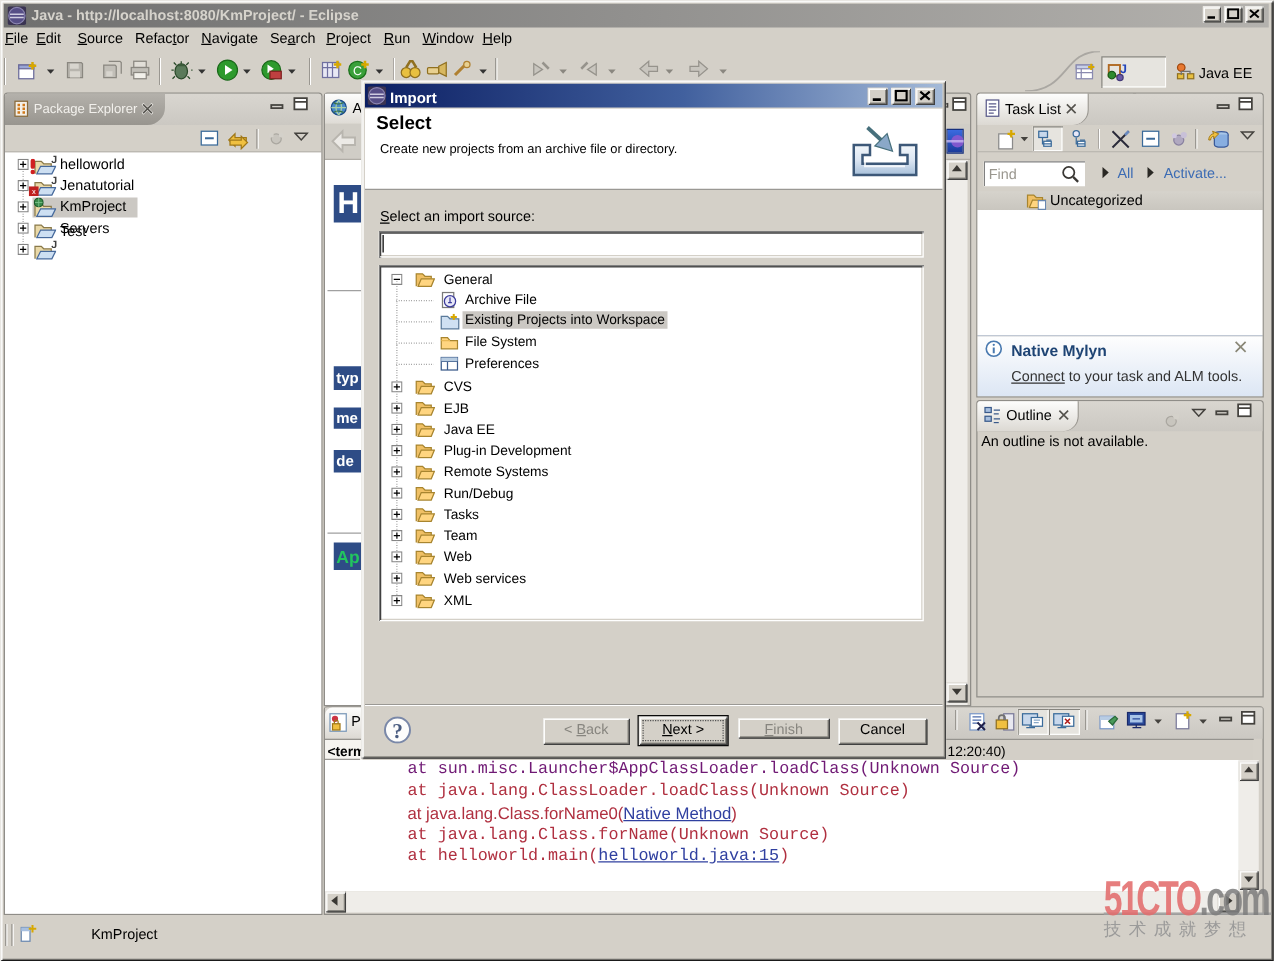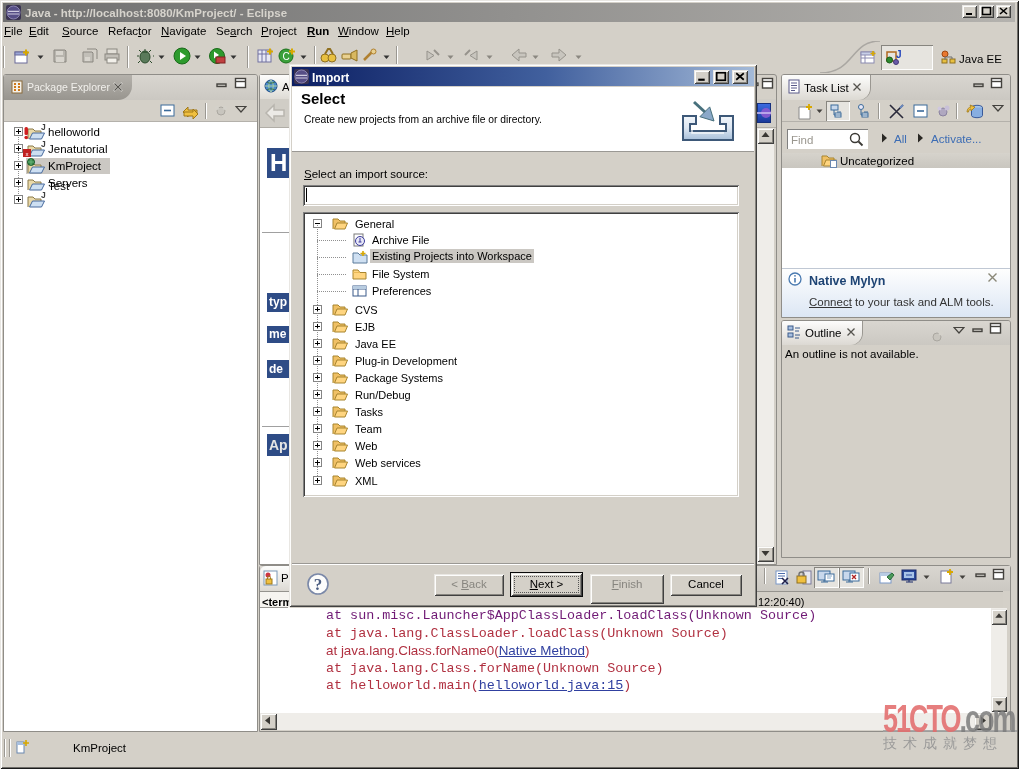--- a/index.html
+++ b/index.html
@@ -28,21 +28,21 @@
 <div class="ab btn" style="left:996px;top:5px;width:15px;height:13px;"><svg width="13" height="12" viewBox="0 0 13 12">
       <path d="M3 3l7 6M10 3l-7 6" stroke="#000" stroke-width="1.6"></path>
     </svg></div>
 <div class="ab" style="left:4px;top:25px;font-size:11.5px;color:#000;font-weight:normal;white-space:nowrap;line-height:1.1;"><u>F</u>ile</div>
 <div class="ab" style="left:29px;top:25px;font-size:11.5px;color:#000;font-weight:normal;white-space:nowrap;line-height:1.1;"><u>E</u>dit</div>
 <div class="ab" style="left:62px;top:25px;font-size:11.5px;color:#000;font-weight:normal;white-space:nowrap;line-height:1.1;"><u>S</u>ource</div>
 <div class="ab" style="left:108px;top:25px;font-size:11.5px;color:#000;font-weight:normal;white-space:nowrap;line-height:1.1;">Refac<u>t</u>or</div>
 <div class="ab" style="left:161px;top:25px;font-size:11.5px;color:#000;font-weight:normal;white-space:nowrap;line-height:1.1;"><u>N</u>avigate</div>
 <div class="ab" style="left:216px;top:25px;font-size:11.5px;color:#000;font-weight:normal;white-space:nowrap;line-height:1.1;">Se<u>a</u>rch</div>
 <div class="ab" style="left:261px;top:25px;font-size:11.5px;color:#000;font-weight:normal;white-space:nowrap;line-height:1.1;"><u>P</u>roject</div>
-<div class="ab" style="left:307px;top:25px;font-size:11.5px;color:#000;font-weight:bold;white-space:nowrap;line-height:1.1;"><u>R</u>un</div>
+<div class="ab" style="left:307px;top:25px;font-size:11.5px;color:#000;font-weight:normal;white-space:nowrap;line-height:1.1;"><u>R</u>un</div>
 <div class="ab" style="left:338px;top:25px;font-size:11.5px;color:#000;font-weight:normal;white-space:nowrap;line-height:1.1;"><u>W</u>indow</div>
 <div class="ab" style="left:386px;top:25px;font-size:11.5px;color:#000;font-weight:normal;white-space:nowrap;line-height:1.1;"><u>H</u>elp</div>
 <div class="ab" style="left:3px;top:41px;width:1012px;height:32px;background:#d4d0c8"></div>
 <div class="ab" style="left:3px;top:46px;width:2px;height:22px;box-shadow:inset 1px 0 0 #9a9791, inset -1px 0 0 #fff"></div>
 <svg class="ab" style="left:13px;top:48px;" width="18" height="17" viewBox="0 0 18 17">
     <rect x="2" y="4" width="12" height="11" fill="#fff" stroke="#6a6a9a"></rect>
     <rect x="2" y="4" width="12" height="3" fill="#9aa6d6" stroke="#6a6a9a"></rect>
     <path d="M13 1.5v6M10 4.5h6" stroke="#d8a800" stroke-width="2"></path>
   </svg>
 <svg class="ab" style="left:37px;top:55px;" width="7" height="5" viewBox="0 0 7 5">
@@ -300,21 +300,21 @@
     <circle cx="9" cy="6" r="5" fill="#8a5ad0" opacity="0.9"></circle>
     <path d="M0 6h14" stroke="#c8b8f0" stroke-width="2" opacity="0.8"></path>
   </svg>
 <div class="ab" style="left:260px;top:128px;width:497px;height:436px;background:#fff"></div>
 <div class="ab" style="left:267px;top:148px;width:22px;height:30px;background:#2e4c86;color:#fff;font-weight:bold;font-size:24px;line-height:30px;padding-left:3px">H</div>
 <div class="ab" style="left:262px;top:232px;width:27px;height:1px;background:#a0a0a0"></div>
 <div class="ab" style="left:267px;top:293px;width:22px;height:19px;background:#2e4c86;color:#fff;font-weight:bold;font-size:12px;line-height:19px;padding-left:2px">typ</div>
 <div class="ab" style="left:267px;top:326px;width:22px;height:17px;background:#2e4c86;color:#fff;font-weight:bold;font-size:12px;line-height:17px;padding-left:2px">me</div>
 <div class="ab" style="left:267px;top:360px;width:22px;height:18px;background:#2e4c86;color:#fff;font-weight:bold;font-size:12px;line-height:18px;padding-left:2px">de</div>
 <div class="ab" style="left:262px;top:426px;width:27px;height:1px;background:#a0a0a0"></div>
-<div class="ab" style="left:267px;top:434px;width:42px;height:22px;background:#2e4c86;color:#e5e5e5;font-weight:bold;font-size:14px;line-height:22px;padding-left:2px">Ap</div>
+<div class="ab" style="left:267px;top:434px;width:42px;height:22px;background:#2e4c86;color:#22c55e;font-weight:bold;font-size:14px;line-height:22px;padding-left:2px">Ap</div>
 <div class="ab dots" style="left:757px;top:128px;width:17px;height:436px;background:#efede9"></div>
 <div class="ab btn" style="left:757px;top:128px;width:17px;height:16px;"><svg width="15" height="14" viewBox="0 0 15 14">
       <path d="M7.5 4l4 5h-8z" fill="#3a3834"></path>
     </svg></div>
 <div class="ab btn" style="left:757px;top:546px;width:17px;height:16px;"><svg width="15" height="14" viewBox="0 0 15 14">
       <path d="M7.5 10l-4-5h8z" fill="#3a3834"></path>
     </svg></div>
 <div class="ab panel" style="left:781px;top:74px;width:230px;height:244px;"></div>
 <div class="ab" style="left:782px;top:75px;width:228px;height:25px;background:linear-gradient(#d9d6d0,#cbc8c2);border-radius:2px 2px 0 0"></div>
 <div class="ab" style="left:782px;top:75px;width:88px;height:25px;background:linear-gradient(#fdfdfc,#dcd9d3);border-radius:2px 0 12px 0;box-shadow:1px 0 0 #9a9791"></div>
@@ -656,21 +656,21 @@
     <div class="ab" style="left:52px;top:142.8px;font-size:11px;white-space:nowrap">Plug-in Development</div>
     <div class="ab" style="left:14px;top:149.9px;width:1px;height:17px;background-image:linear-gradient(#909090 1px, transparent 1px);background-size:1px 2px"></div>
     <svg class="ab" style="left:10px;top:160.9px" width="9" height="9" viewBox="0 0 9 9">
       <rect x="0.5" y="0.5" width="8" height="8" fill="#fff" stroke="#848484"></rect>
       <path d="M2 4.5h5M4.5 2v5" stroke="#000"></path>
     </svg>
     <svg class="ab" style="left:29px;top:158.9px" width="16" height="13" viewBox="0 0 16 13">
       <path d="M1 12 L1 2 L6 2 L8 4 L13 4 L13 6" fill="#f0c065" stroke="#a8852f" stroke-width="1"></path>
       <path d="M2.5 12 L5 6 L15.5 6 L13 12 Z" fill="#ffd580" stroke="#a8852f" stroke-width="1"></path>
     </svg>
-    <div class="ab" style="left:52px;top:159.9px;font-size:11px;white-space:nowrap">Package Systems</div>
+    <div class="ab" style="left:52px;top:159.9px;font-size:11px;white-space:nowrap">Remote Systems</div>
     <div class="ab" style="left:14px;top:167.0px;width:1px;height:17px;background-image:linear-gradient(#909090 1px, transparent 1px);background-size:1px 2px"></div>
     <svg class="ab" style="left:10px;top:178.0px" width="9" height="9" viewBox="0 0 9 9">
       <rect x="0.5" y="0.5" width="8" height="8" fill="#fff" stroke="#848484"></rect>
       <path d="M2 4.5h5M4.5 2v5" stroke="#000"></path>
     </svg>
     <svg class="ab" style="left:29px;top:176.0px" width="16" height="13" viewBox="0 0 16 13">
       <path d="M1 12 L1 2 L6 2 L8 4 L13 4 L13 6" fill="#f0c065" stroke="#a8852f" stroke-width="1"></path>
       <path d="M2.5 12 L5 6 L15.5 6 L13 12 Z" fill="#ffd580" stroke="#a8852f" stroke-width="1"></path>
     </svg>
     <div class="ab" style="left:52px;top:177.0px;font-size:11px;white-space:nowrap">Run/Debug</div>
@@ -725,17 +725,17 @@
     </svg>
     <div class="ab" style="left:52px;top:262.5px;font-size:11px;white-space:nowrap">XML</div>
   </div>
 <div class="ab" style="left:292px;top:563px;width:462px;height:2px;box-shadow:inset 0 1px 0 #9a9894, inset 0 -1px 0 #fff;z-index:41"></div>
 <svg class="ab" style="left:307px;top:573px;z-index:41" width="22" height="22" viewBox="0 0 22 22">
     <circle cx="11" cy="11" r="10" fill="#fdfdfc" stroke="#7a88a8" stroke-width="1.6"></circle>
     <text x="11" y="17" font-size="17" font-weight="bold" fill="#4a5c80" text-anchor="middle" font-family="Liberation Serif">?</text>
   </svg>
 <div class="ab" style="left:434px;top:574px;width:70px;height:22px;background:#d4d0c8;box-shadow:inset 1px 1px 0 #e9e7e3, inset -1px -1px 0 #404040, inset 2px 2px 0 #fdfdfc, inset -2px -2px 0 #87857f;z-index:41;font-size:11.5px;color:#87857f;text-align:center;line-height:20px">&lt; <u>B</u>ack</div>
 <div class="ab" style="left:510px;top:572px;width:73px;height:25px;background:#d4d0c8;border:1px solid #0a0a0a;box-shadow:inset 1px 1px 0 #e9e7e3, inset -1px -1px 0 #404040, inset 2px 2px 0 #fdfdfc, inset -2px -2px 0 #87857f;z-index:41;font-size:11.5px;color:#000;text-align:center;line-height:23px"><u>N</u>ext &gt;<div class="ab" style="left:3px;top:3px;width:65px;height:17px;border:1px dotted #555"></div></div>
-<div class="ab" style="left:590px;top:574px;width:74px;height:30px;background:#d4d0c8;box-shadow:inset 1px 1px 0 #e9e7e3, inset -1px -1px 0 #404040, inset 2px 2px 0 #fdfdfc, inset -2px -2px 0 #87857f;z-index:41;font-size:11.5px;color:#87857f;text-align:center;line-height:20px"><u>F</u>inish</div>
+<div class="ab" style="left:590px;top:574px;width:74px;height:17px;background:#d4d0c8;box-shadow:inset 1px 1px 0 #e9e7e3, inset -1px -1px 0 #404040, inset 2px 2px 0 #fdfdfc, inset -2px -2px 0 #87857f;z-index:41;font-size:11.5px;color:#87857f;text-align:center;line-height:20px"><u>F</u>inish</div>
 <div class="ab" style="left:670px;top:574px;width:72px;height:22px;background:#d4d0c8;box-shadow:inset 1px 1px 0 #e9e7e3, inset -1px -1px 0 #404040, inset 2px 2px 0 #fdfdfc, inset -2px -2px 0 #87857f;z-index:41;font-size:11.5px;color:#000;text-align:center;line-height:20px">Cancel</div>
 <div class="ab" style="left:883px;top:700px;width:134px;height:67px;z-index:60">
     <div style="font-family:'Liberation Sans',sans-serif;font-weight:bold;font-size:27px;letter-spacing:-2px;line-height:27px;transform:scaleY(1.45);transform-origin:top left;white-space:nowrap"><span style="color:rgba(226,108,108,0.88)">51CTO</span><span style="color:rgba(125,125,125,0.85)">.com</span></div>
     <div style="margin-top:3px;border-top:2px solid rgba(160,160,160,0.85);padding-top:3px;font-size:14px;color:rgba(150,150,150,0.92);letter-spacing:6px;white-space:nowrap">技术成就梦想</div>
   </div>
 </body></html>

